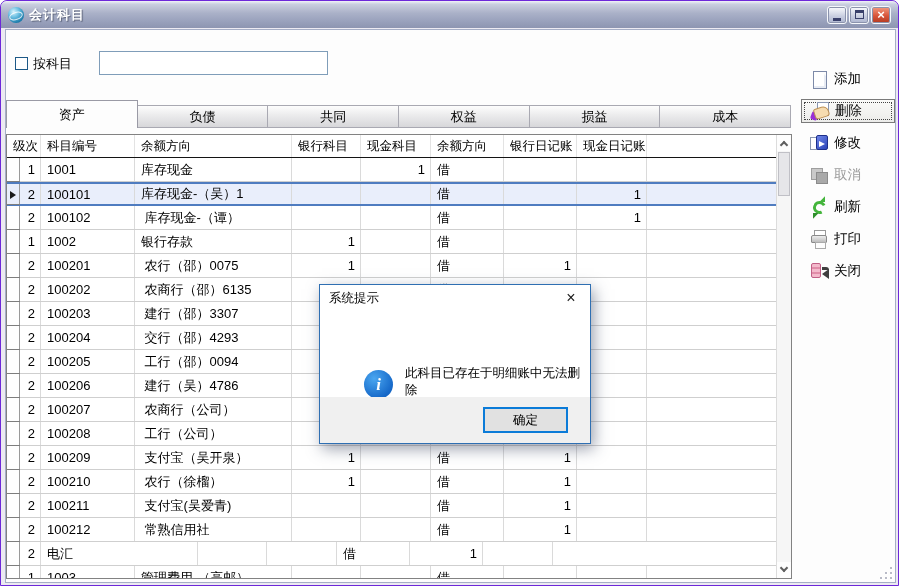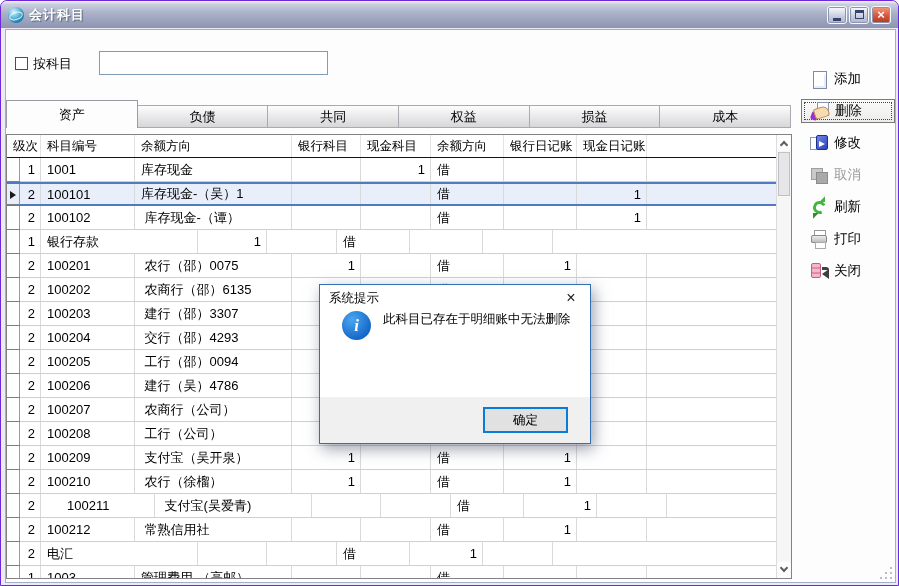--- a/index.html
+++ b/index.html
@@ -110,22 +110,22 @@
   .i-close-form-icon u{right:0;bottom:11px;width:7px;height:3px;background:#3f3f3f;border-radius:0 3px 0 0;}
   
   .resize-grip{position:absolute;left:877px;top:564px;width:17px;height:17px;}
   .resize-grip b{position:absolute;width:3px;height:3px;background:#b9bbc7;box-shadow:inset -1px -1px 0 #fff;}
   
   .dialog{position:absolute;left:318px;top:283px;width:272px;height:160px;background:#fff;
     border:1px solid #2f6fb2;box-shadow:3px 5px 14px rgba(60,70,95,.5);z-index:10;}
   .dlg-title{height:26px;display:flex;align-items:center;padding:0 9px;font-size:12.5px;color:#000;}
   .dlg-x{margin-left:auto;width:20px;text-align:center;font-size:16px;color:#1a1a1a;line-height:20px;}
   .dlg-x::before{content:"\00d7";}
-  .dlg-body{position:absolute;left:0;top:26px;right:0;height:88px;display:flex;align-items:flex-start;
-    padding-left:22px;gap:12px;}
+  .dlg-body{position:absolute;left:0;top:26px;right:0;height:88px;display:flex;align-items:flex-end;
+    padding-left:44px;gap:12px;}
   .info-icon{width:29px;height:29px;border-radius:50%;flex:0 0 29px;
     background:radial-gradient(circle at 35% 30%,#4aa6f0,#1669c9 70%,#0f5bb5);
     color:#fff;display:flex;align-items:center;justify-content:center;
     font:italic bold 17px "Liberation Serif","DejaVu Serif",serif;}
   .info-icon::before{content:"i";}
   .dlg-msg{font-size:12.5px;color:#000;}
   .dlg-footer{position:absolute;left:0;right:0;bottom:0;height:46px;background:#f0f0f0;}
   .dlg-ok{position:absolute;right:22px;top:10px;width:85px;height:26px;background:#e1e1e1;
     border:2px solid #0b7bd8;font-size:12.5px;font-family:inherit;color:#000;}
 </style>
@@ -207,20 +207,21 @@
           <span class="cell r" style="width: 69px;"></span>
           <span class="cell r" style="width: 70px;"></span>
           <span class="cell l" style="width: 73px;">借</span>
           <span class="cell r" style="width: 73px;"></span>
           <span class="cell r" style="width: 70px;">1</span>
           <span class="cell fill"></span>
         </div>
         <div class="row">
           <span class="cell selcell" style="width: 13px;"></span>
           <span class="cell r" style="width: 21px;">1</span>
+          <span class="cell l" style="width: 94px;">1002</span>
           <span class="cell l" style="width: 157px;">银行存款</span>
           <span class="cell r" style="width: 69px;">1</span>
           <span class="cell r" style="width: 70px;"></span>
           <span class="cell l" style="width: 73px;">借</span>
           <span class="cell r" style="width: 73px;"></span>
           <span class="cell r" style="width: 70px;"></span>
           <span class="cell fill"></span>
         </div>
         <div class="row">
           <span class="cell selcell" style="width: 13px;"></span>
@@ -338,21 +339,21 @@
           <span class="cell r" style="width: 69px;">1</span>
           <span class="cell r" style="width: 70px;"></span>
           <span class="cell l" style="width: 73px;">借</span>
           <span class="cell r" style="width: 73px;">1</span>
           <span class="cell r" style="width: 70px;"></span>
           <span class="cell fill"></span>
         </div>
         <div class="row">
           <span class="cell selcell" style="width: 13px;"></span>
           <span class="cell r" style="width: 21px;">2</span>
-          <span class="cell l" style="width: 94px; margin-left: 20px;">100211</span>
+          <span class="cell l" style="width: 94px;">100211</span>
           <span class="cell l" style="width: 157px;"> 支付宝(吴爱青)</span>
           <span class="cell r" style="width: 69px;"></span>
           <span class="cell r" style="width: 70px;"></span>
           <span class="cell l" style="width: 73px;">借</span>
           <span class="cell r" style="width: 73px;">1</span>
           <span class="cell r" style="width: 70px;"></span>
           <span class="cell fill"></span>
         </div>
         <div class="row">
           <span class="cell selcell" style="width: 13px;"></span>

